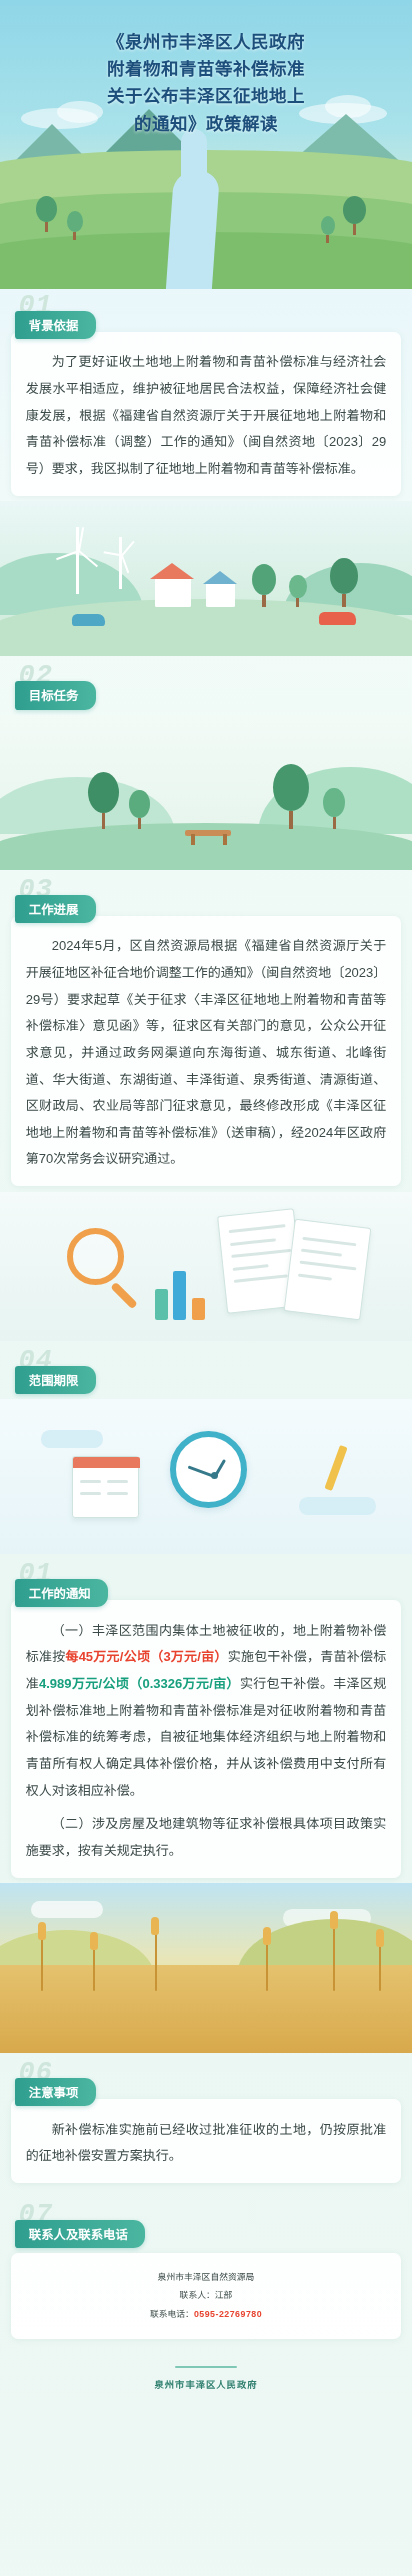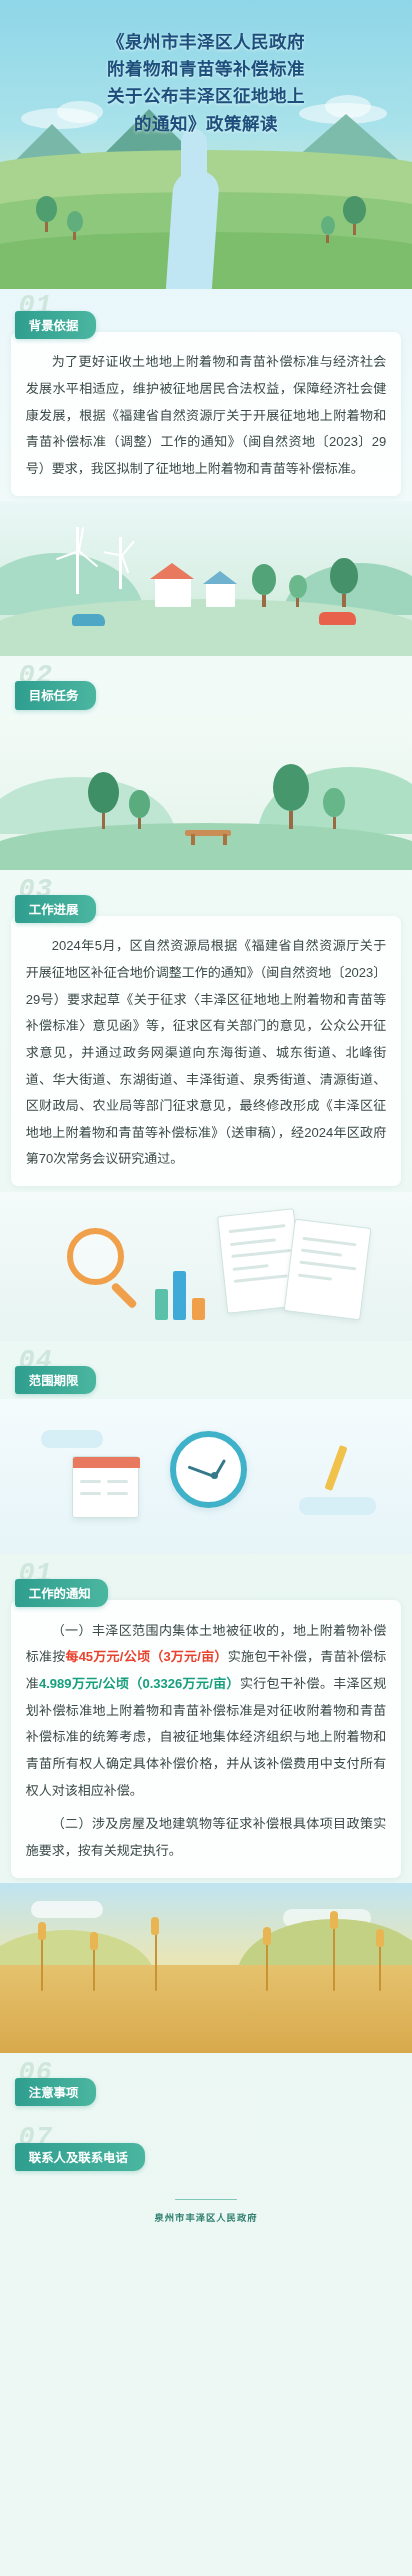--- a/index.html
+++ b/index.html
@@ -414,27 +414,37 @@
     <div class="wheat-head" style="right:141px; bottom:108px;"></div>
     <div class="wheat-stalk" style="right:77px; bottom:62px; height:67px;"></div>
     <div class="wheat-head" style="right:74px; bottom:124px;"></div>
     <div class="wheat-stalk" style="right:31px; bottom:62px; height:49px;"></div>
     <div class="wheat-head" style="right:28px; bottom:106px;"></div>
   </div>
 
   <div class="section">
     <div class="numbering">06</div>
     <div class="sec-head">注意事项</div>
+    <div class="card">
+      <p>新补偿标准实施前已经收过批准征收的土地，仍按原批准的征地补偿安置方案执行。</p>
+    </div>
   </div>
 
   <div class="spacer"></div>
 
   <div class="section">
     <div class="numbering">07</div>
     <div class="sec-head">联系人及联系电话</div>
+  </div>
+  <div class="contact-card">
+    <div>泉州市丰泽区自然资源局</div>
+    <div>联系人：江部</div>
+    <div>
+      <span>联系电话：</span><span class="phone-num">0595-22769780</span>
+    </div>
   </div>
 
   <div class="footer">
     <div class="footer-rule"></div>
     <span>泉州市丰泽区人民政府</span>
   </div>
 
 </div>
 
 

